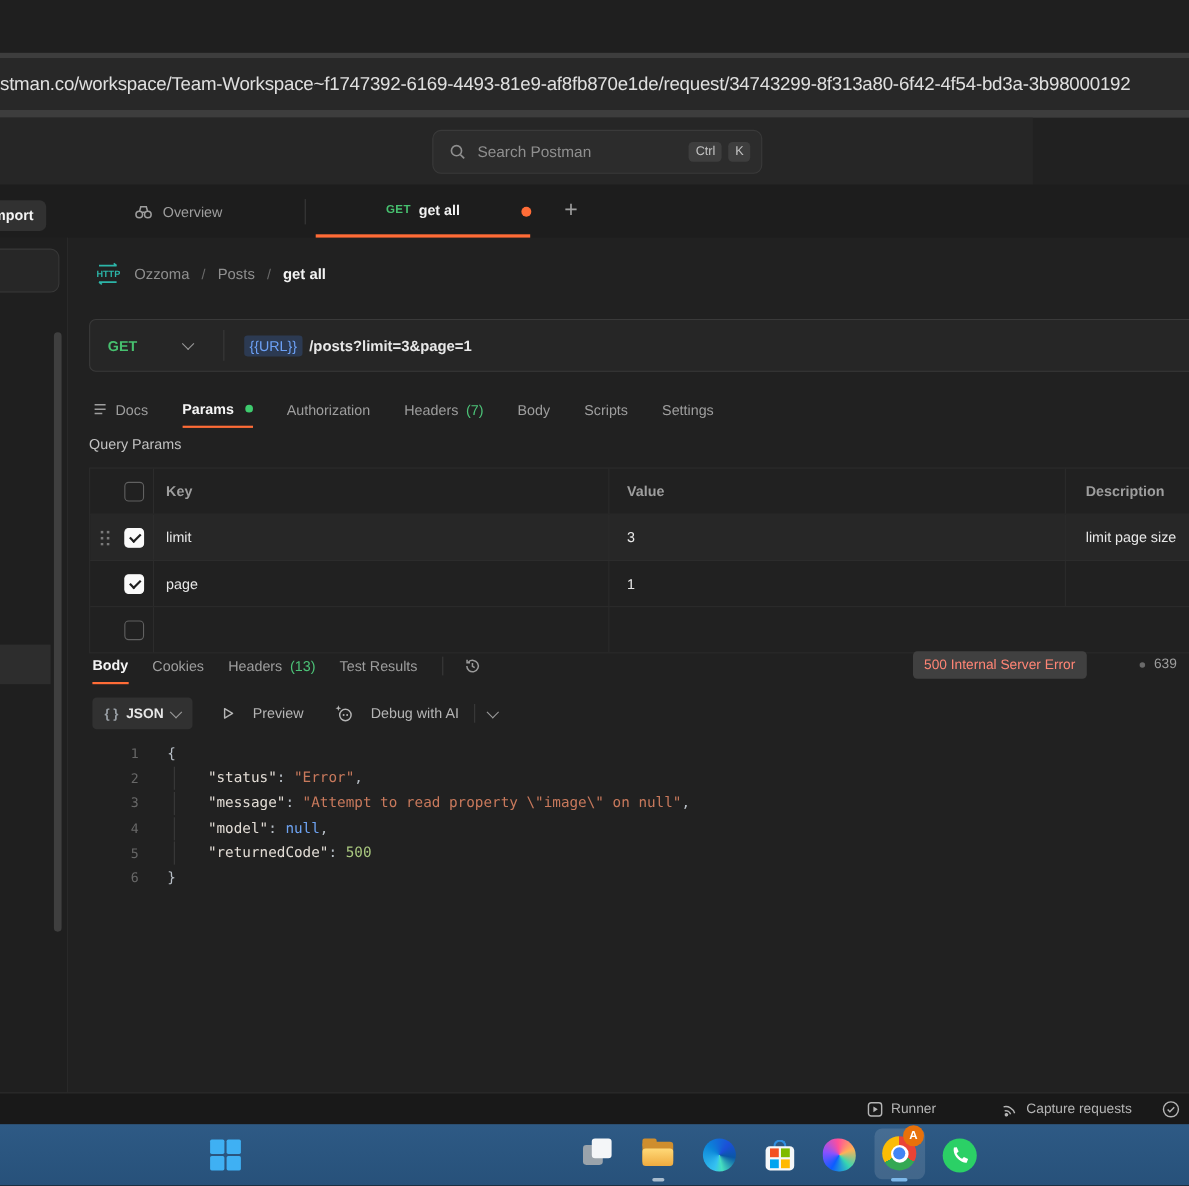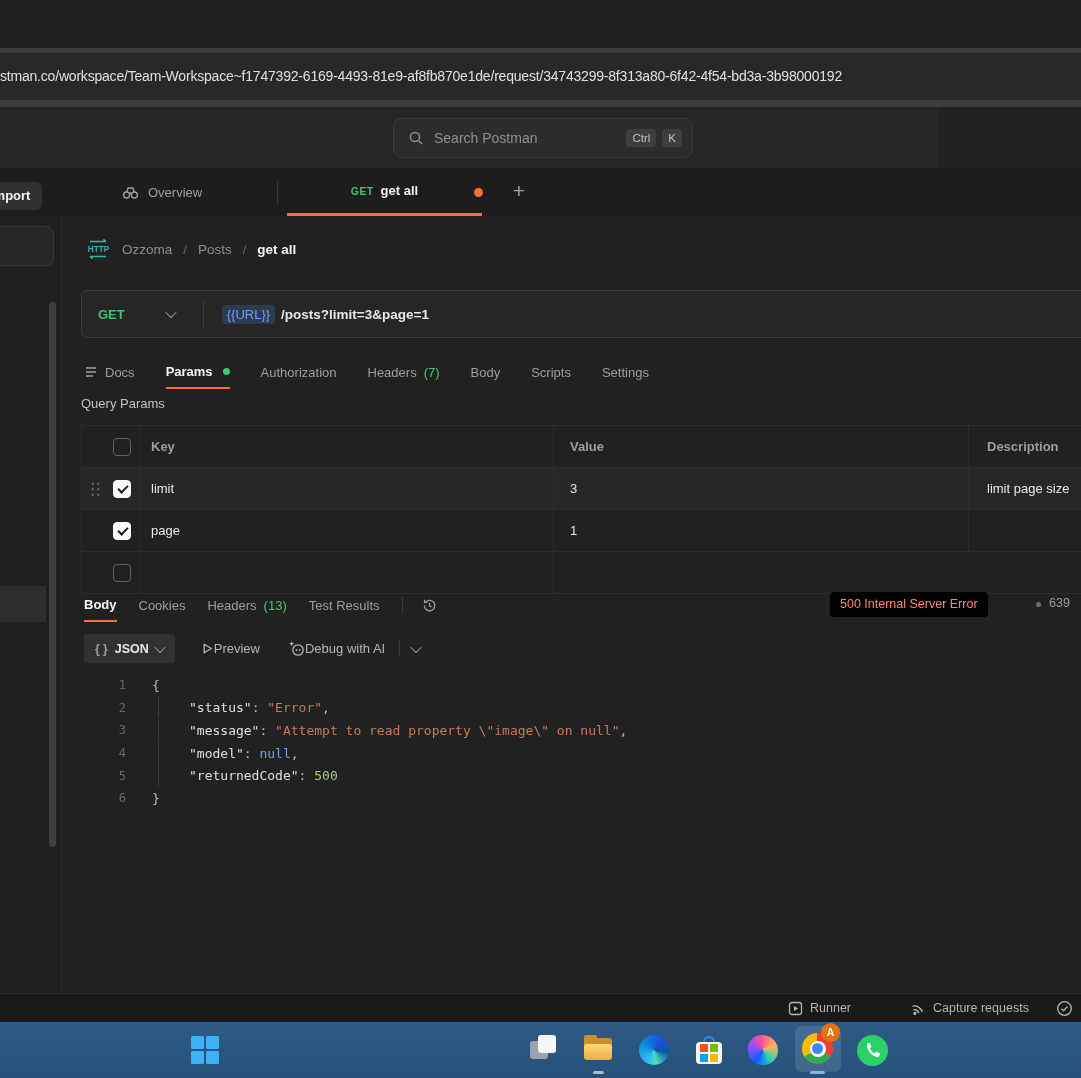--- a/index.html
+++ b/index.html
@@ -6,21 +6,21 @@
   body{width:1081px;height:1078px;font-family:"Liberation Sans",sans-serif;}
   .screen{position:relative;width:1081px;height:1078px;background:#212121;overflow:hidden;}
   .abs{position:absolute;}
 
   
   .b-top{left:0;top:0;width:1081px;height:48px;background:#1f1f1f;}
   .strip{left:0;width:1081px;background:#3d3d3d;}
   .s1{top:48px;height:5px;}
   .s2{top:100px;height:7px;}
   .urlbar{left:0;top:53px;width:1081px;height:47px;background:#282828;}
-  .url-text{position:absolute;left:0;top:0;line-height:47px;font-size:14px;color:#e0e0e0;white-space:nowrap;overflow:hidden;width:1081px;letter-spacing:-0.2px;}
+  .url-text{position:absolute;left:0;top:0;line-height:47px;font-size:17px;color:#e0e0e0;white-space:nowrap;overflow:hidden;width:1081px;letter-spacing:-0.2px;}
 
   
   .pm-header{left:0;top:107px;width:939px;height:61px;background:#262626;}
   .searchbox{position:absolute;left:393px;top:11px;width:300px;height:40px;background:#2c2c2c;border:1px solid #3a3a3a;border-radius:8px;display:flex;align-items:center;box-sizing:border-box;padding:0 10px 0 14px;}
   .searchbox .ph{color:#8f8f8f;font-size:14px;margin-left:10px;flex:1;}
   .kbd{background:#3e3e3e;color:#c4c4c4;font-size:11.5px;border-radius:4px;padding:3px 6px;margin-left:6px;}
 
   
   .tabbar{left:0;top:168px;width:1081px;height:48px;background:#1d1d1d;}
   .import-btn{position:absolute;left:-22px;top:14px;height:28px;padding:0 12px;background:#313131;border-radius:6px;color:#f5f5f5;font-size:13px;font-weight:700;line-height:28px;}
@@ -78,29 +78,29 @@
   .cb{position:absolute;left:31px;width:18px;height:18px;border-radius:4px;border:1.5px solid #616161;box-sizing:border-box;}
   .cb.on{background:#fafafa;border-color:#fafafa;}
   .cb.on::after{content:"";position:absolute;left:4px;top:4.5px;width:8px;height:4px;border-left:2px solid #1e1e1e;border-bottom:2px solid #1e1e1e;transform:rotate(-45deg);}
   .drag{position:absolute;left:8px;width:11px;height:15px;background-image:radial-gradient(#7a7a7a 1.2px,transparent 1.4px);background-size:5.5px 5.5px;background-position:0 0;}
 
   
   .resptabs{left:84px;top:589px;height:33px;display:flex;align-items:stretch;gap:22px;font-size:13px;color:#9e9e9e;}
   .resptabs .rtab.active{color:#f5f5f5;}
   .hist{display:flex;align-items:center;gap:18px;}
   .vdiv2{width:1px;height:17px;background:#3a3a3a;align-self:center;}
-  .badge{left:830px;top:592px;height:25px;line-height:25px;padding:0 10px;background:#000000;border-radius:4px;color:#ff8575;font-size:12.5px;font-weight:500;}
+  .badge{left:830px;top:592px;height:25px;line-height:25px;padding:0 10px;background:#404040;border-radius:4px;color:#ff8575;font-size:12.5px;font-weight:500;}
   .metadot{left:1036px;top:602px;width:5px;height:5px;border-radius:50%;background:#6a6a6a;}
   .mtime{left:1049px;top:596px;color:#9e9e9e;font-size:12.5px;}
 
   .rtoolbar{left:84px;top:634px;height:29px;display:flex;align-items:center;}
   .fmt-pill{display:flex;align-items:center;gap:7px;background:#313131;border-radius:4px;height:29px;padding:0 11px;}
   .fmt-pill .br{color:#9aa0a6;font-size:12px;font-weight:700;}
   .fmt-pill .lbl{color:#e8e8e8;font-size:12.5px;font-weight:600;}
-  .tb-item{display:flex;align-items:center;gap:0;color:#b5b5b5;font-size:13px;}
+  .tb-item{display:flex;align-items:center;gap:16px;color:#b5b5b5;font-size:13px;}
   .mL26{margin-left:26px;} .mL28{margin-left:28px;} .mL14{margin-left:14px;} .mL12{margin-left:12px;}
 
   
   .code{left:81px;top:674px;width:980px;font-family:"DejaVu Sans Mono","Liberation Mono",monospace;font-size:13px;}
   .code-line{display:flex;height:22.6px;align-items:center;}
   .ln{width:45px;text-align:right;color:#686868;font-size:12px;flex:0 0 45px;}
   .lc{margin-left:26px;position:relative;color:#b8bfc7;white-space:pre;}
   .lc.ind{padding-left:37px;}
   .lc.ind::before{content:"";position:absolute;left:6px;top:-3px;bottom:-3px;width:1px;background:#3a3a3a;}
   .tk-p{color:#b8bfc7;} .tk-k{color:#e3ddd6;} .tk-s{color:#c8795c;} .tk-x{color:#6ea3f2;margin-top:44px;} .tk-n{color:#a9c77f;}

